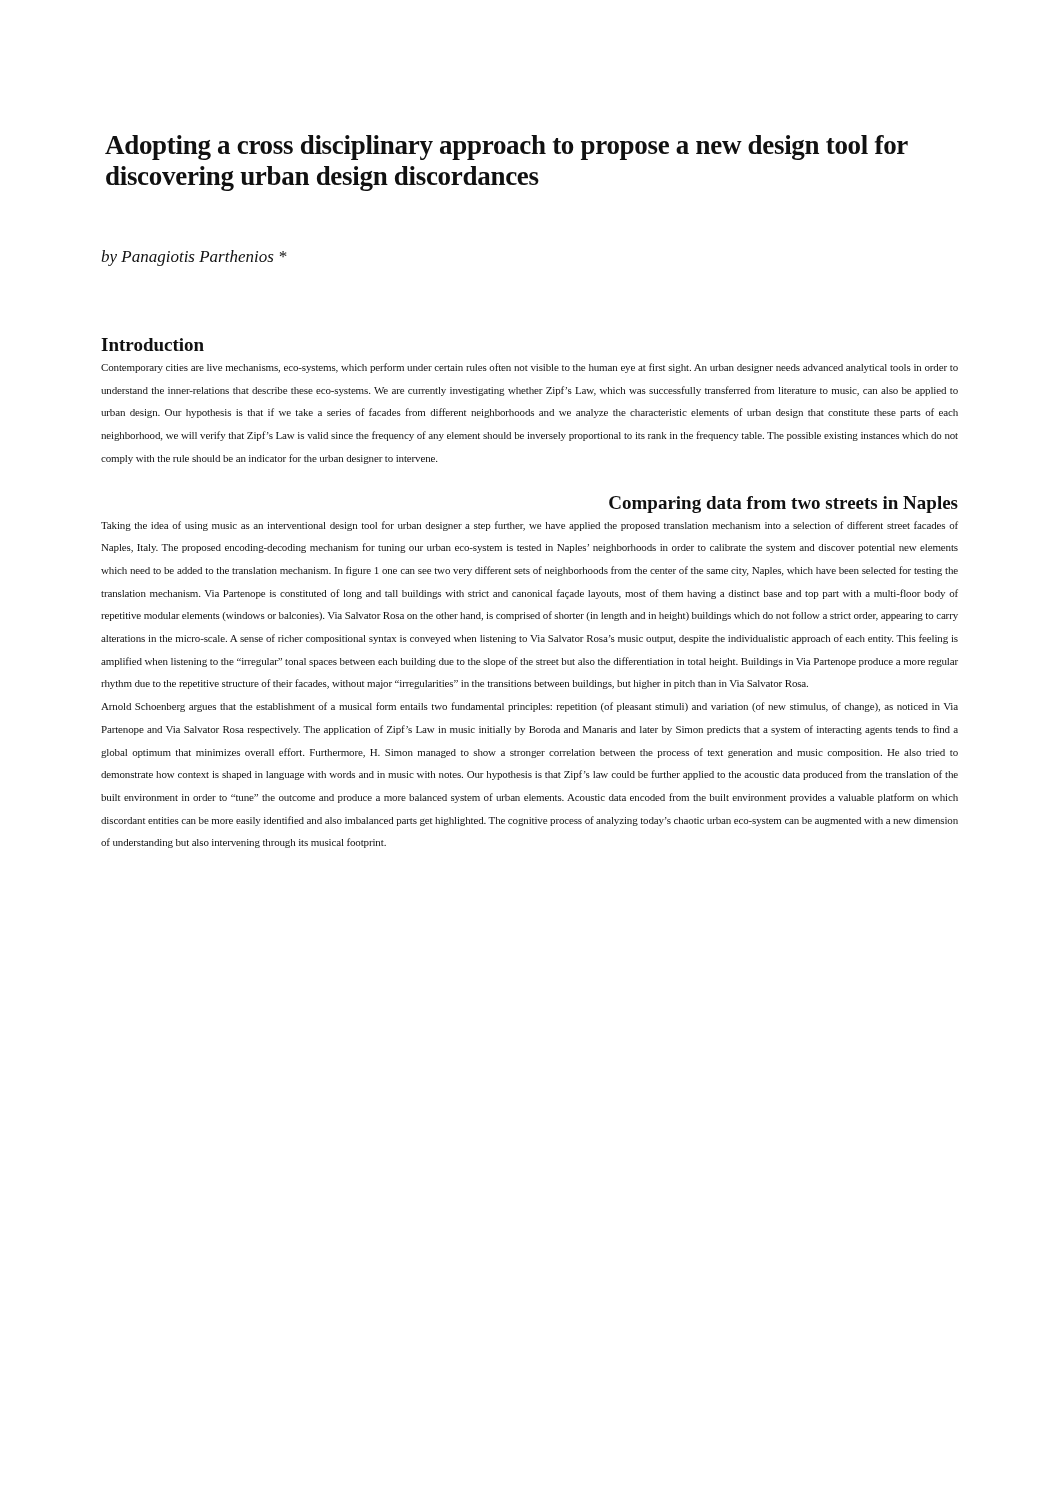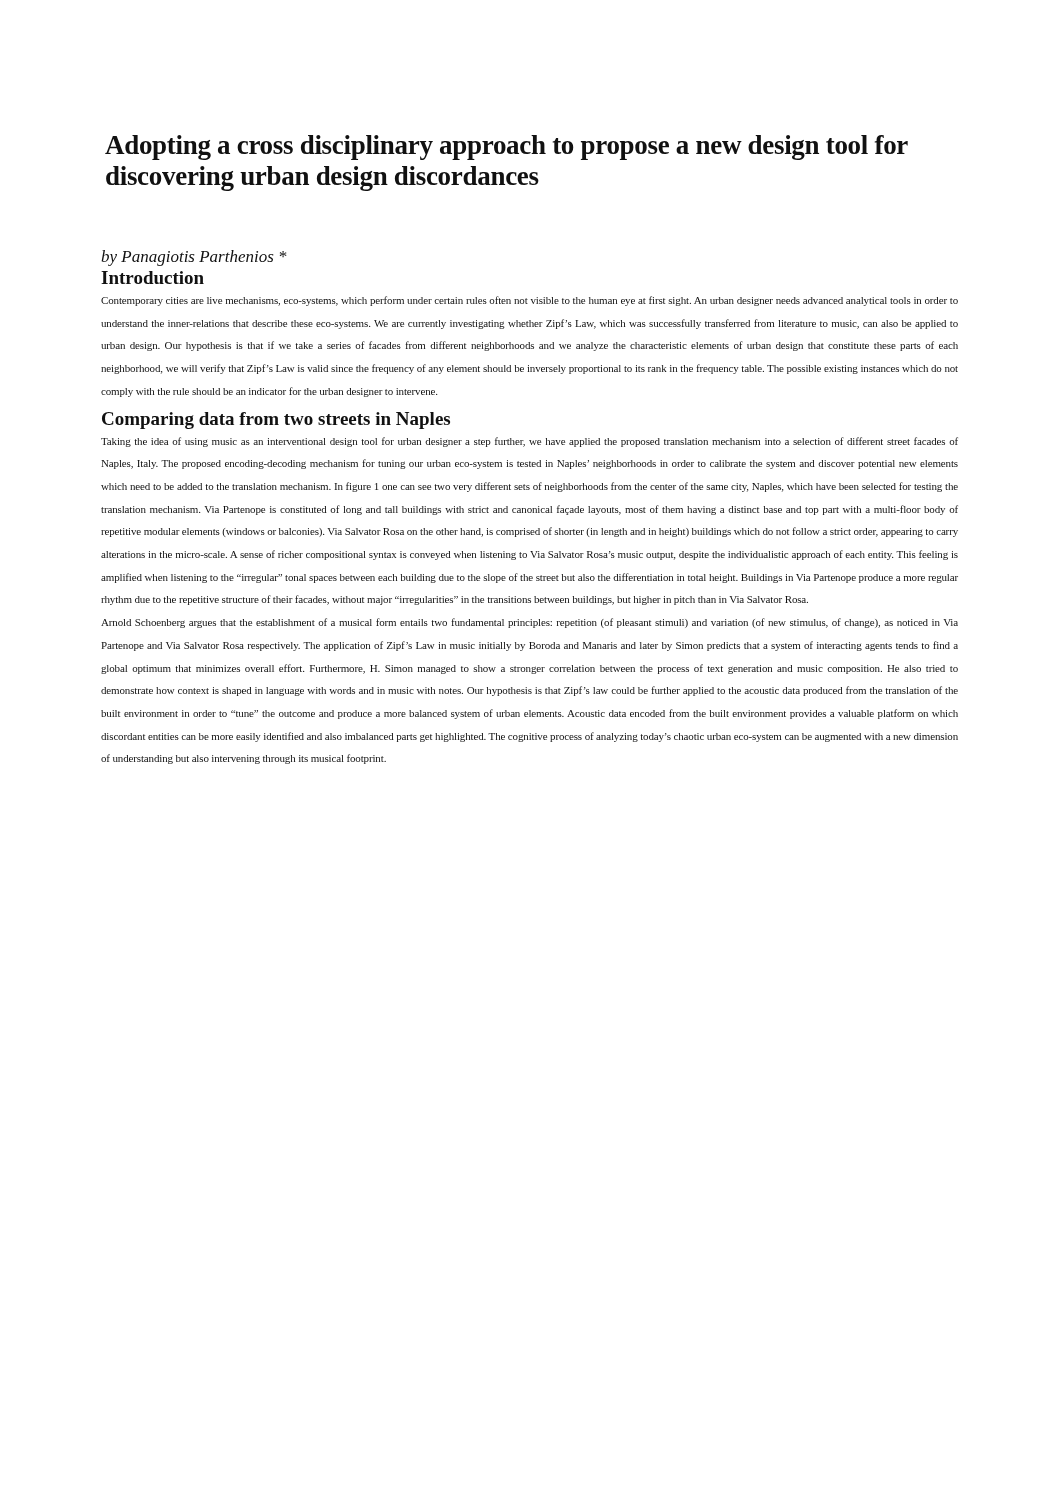--- a/index.html
+++ b/index.html
@@ -33,22 +33,22 @@
       font-size: 17px;
       line-height: 20px;
       margin: 55px 0 0 0;
     }
     .section-heading {
       font-weight: bold;
       font-size: 19px;
       line-height: 22px;
       margin: 0;
     }
-    .intro-heading { }
-    .naples-heading { margin-top: 5px; }
+    .intro-heading { margin-top: 67px; }
+    .naples-heading { margin-top: 22px; text-align: right; }
     .para {
       font-size: 11px;
       line-height: 22.7px;
       margin: 0;
       text-align: justify;
       letter-spacing: -0.15px;
     }
   </style>
 </head>
 <body>

